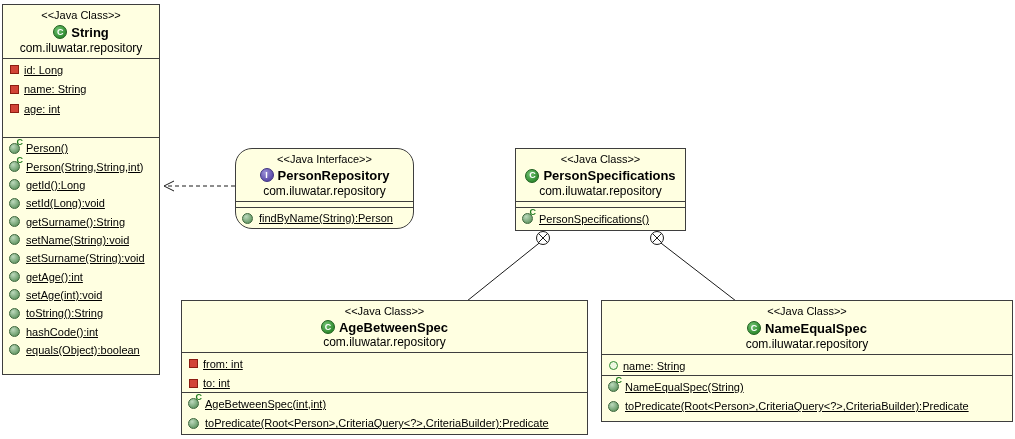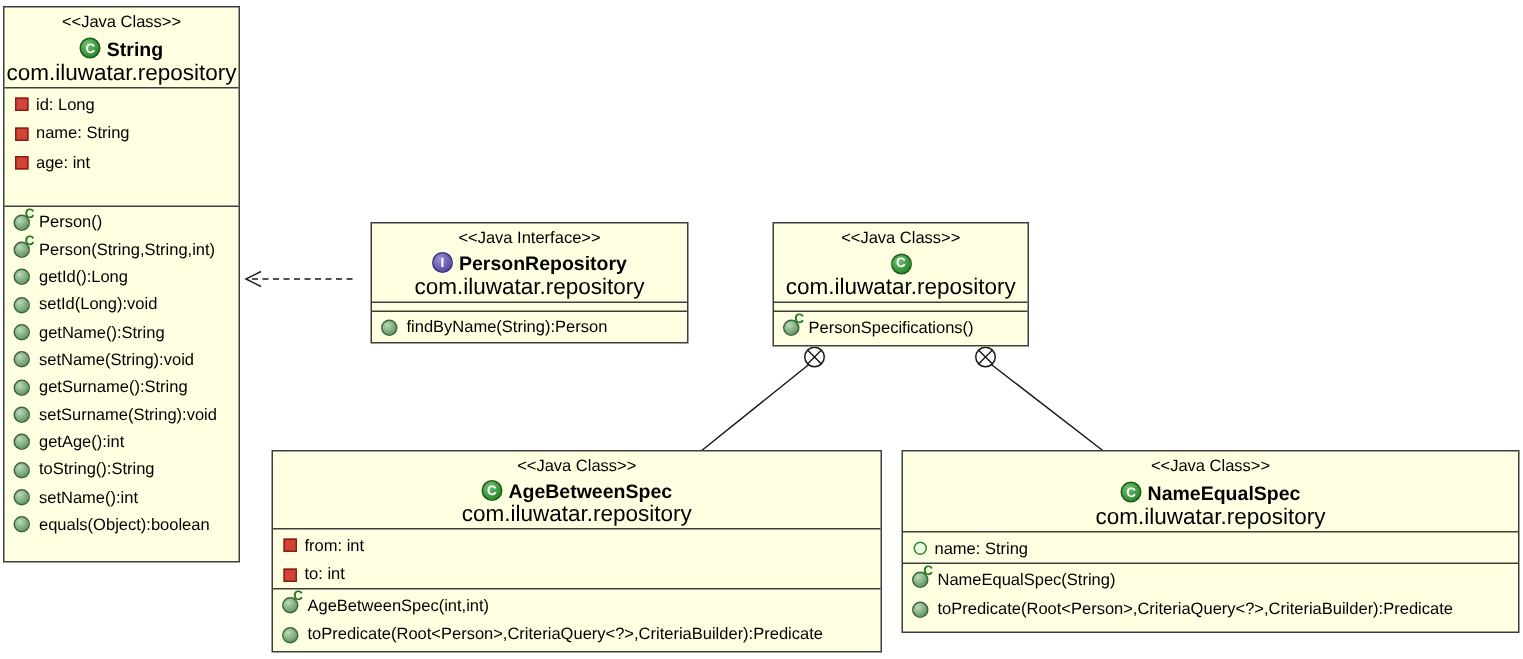--- a/index.html
+++ b/index.html
@@ -24,39 +24,40 @@
     justify-content:space-evenly;
     align-items:center;
     padding:1px 2px;
     box-sizing:border-box;
   }
   .ster{font-size:11px;line-height:12px;}
   .nm{
     display:flex;align-items:center;justify-content:center;gap:4px;
     font-weight:bold;font-size:13px;line-height:15px;
   }
-  .pkg{font-size:15px;line-height:11px;}
+  .pkg{font-size:12px;line-height:11px;}
   .tic{
     display:inline-flex;align-items:center;justify-content:center;
     width:14px;height:14px;border-radius:50%;
     font-size:9px;font-weight:bold;color:#fff;
     flex:0 0 auto;
   }
   .cicon{background:radial-gradient(circle at 35% 30%, #6fc06f, #2e8b2e 75%);border:1px solid #1d5e1d;box-sizing:border-box;}
   .iicon{background:radial-gradient(circle at 35% 30%, #9a8fd6, #5a4aa8 75%);border:1px solid #3c3180;box-sizing:border-box;}
   .comp{
     border-top:1px solid #3e3e3e;
     box-sizing:border-box;
     padding:1px 0 0 5px;
     overflow:hidden;
   }
   .comp.grow{flex:1 1 auto;}
   .row{
     display:flex;align-items:center;gap:5px;
     height:19.5px;
+    text-decoration:underline;
   }
   .rows13 .row{height:18.35px;}
   .txt{font-size:11px;white-space:nowrap;overflow:hidden;}
   
   .fi-priv{
     width:7px;height:7px;flex:0 0 auto;margin-left:2px;
     background:#d24437;border:1px solid #8c1d12;box-sizing:content-box;
   }
   .fi-pub{
     width:7px;height:7px;flex:0 0 auto;margin-left:2px;border-radius:50%;
@@ -146,68 +147,68 @@
       <div class="row">
           <span class="micon">
             <span class="ball"></span>
           </span>
           <span class="txt">setId(Long):void</span>
         </div>
       <div class="row">
           <span class="micon">
             <span class="ball"></span>
           </span>
-          <span class="txt">getName():String</span>
+          <span class="txt">getSurname():String</span>
         </div>
       <div class="row">
           <span class="micon">
             <span class="ball"></span>
           </span>
           <span class="txt">setName(String):void</span>
         </div>
       <div class="row">
           <span class="micon">
             <span class="ball"></span>
           </span>
-          <span class="txt">getSurname():String</span>
-        </div>
-      <div class="row">
-          <span class="micon">
-            <span class="ball"></span>
-          </span>
           <span class="txt">setSurname(String):void</span>
         </div>
       <div class="row">
           <span class="micon">
             <span class="ball"></span>
           </span>
           <span class="txt">getAge():int</span>
         </div>
       <div class="row">
           <span class="micon">
             <span class="ball"></span>
           </span>
+          <span class="txt">setAge(int):void</span>
+        </div>
+      <div class="row">
+          <span class="micon">
+            <span class="ball"></span>
+          </span>
           <span class="txt">toString():String</span>
         </div>
       <div class="row">
           <span class="micon">
             <span class="ball"></span>
           </span>
-          <span class="txt">setName():int</span>
+          <span class="txt">hashCode():int</span>
         </div>
       <div class="row">
           <span class="micon">
             <span class="ball"></span>
           </span>
           <span class="txt">equals(Object):boolean</span>
         </div>
     </div>
   </div>
 
-  <div class="cls" style="left:247px;top:148px;width:212px;height:81px;">
+  <div class="cls" style="left:235px;top:148px;width:179px;height:81px;border-radius:17px;">
     <div class="hdr" style="height:52px;">
       <div class="ster">&lt;&lt;Java Interface&gt;&gt;</div>
       <div class="nm">
         <span class="tic iicon">I</span>
         <span>PersonRepository</span>
       </div>
       <div class="pkg">com.iluwatar.repository</div>
     </div>
     <div class="comp" style="height:6px;padding:0;"></div>
     <div class="comp grow">
@@ -218,20 +219,21 @@
           <span class="txt">findByName(String):Person</span>
         </div>
     </div>
   </div>
 
   <div class="cls" style="left:515px;top:148px;width:171px;height:83px;">
     <div class="hdr" style="height:52px;">
       <div class="ster">&lt;&lt;Java Class&gt;&gt;</div>
       <div class="nm">
         <span class="tic cicon">C</span>
+        <span>PersonSpecifications</span>
       </div>
       <div class="pkg">com.iluwatar.repository</div>
     </div>
     <div class="comp" style="height:6px;padding:0;"></div>
     <div class="comp grow">
       <div class="row">
           <span class="micon">
             <span class="ball"></span>
             <i class="cmark">C</i>
           </span>

